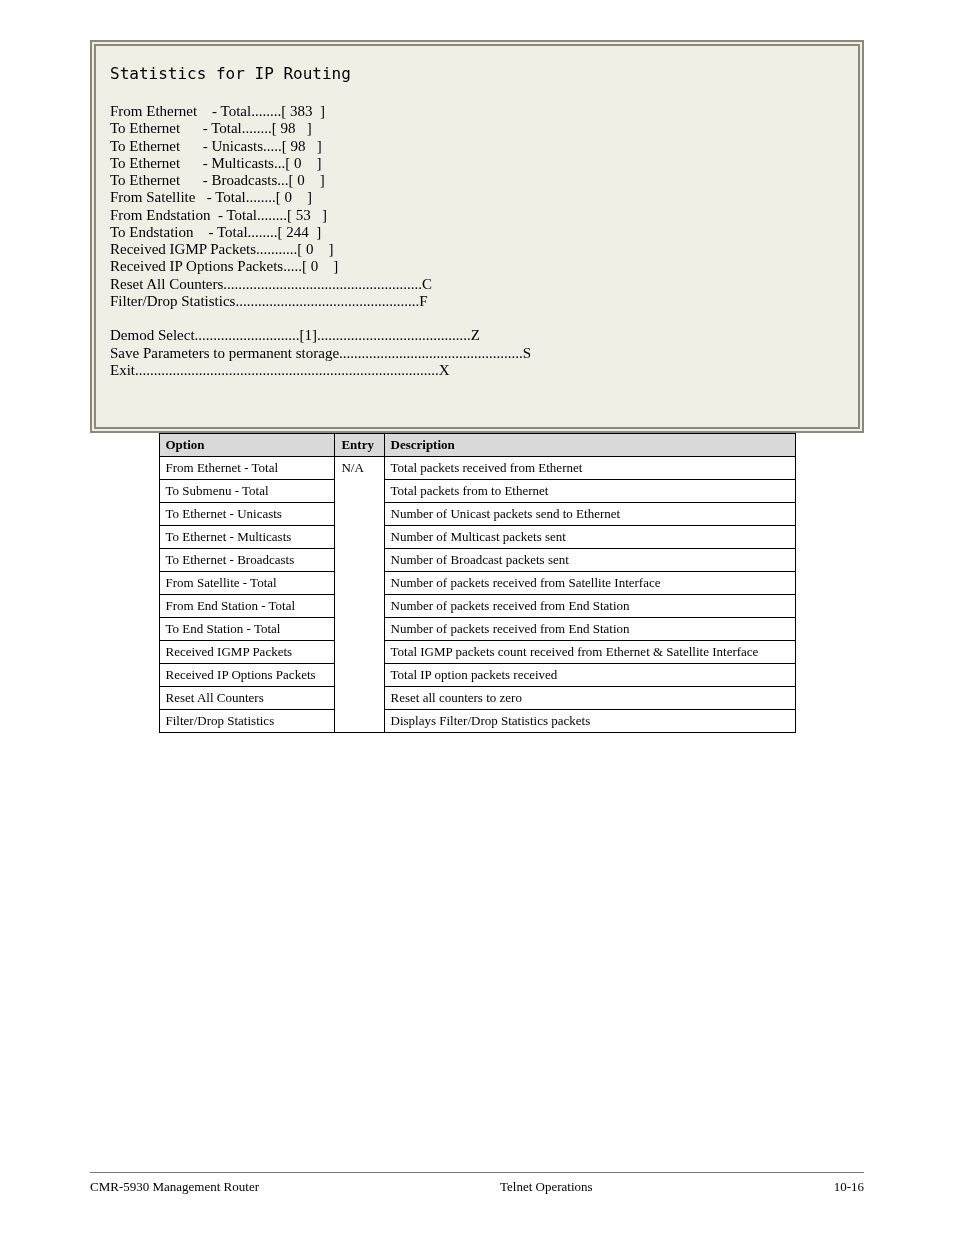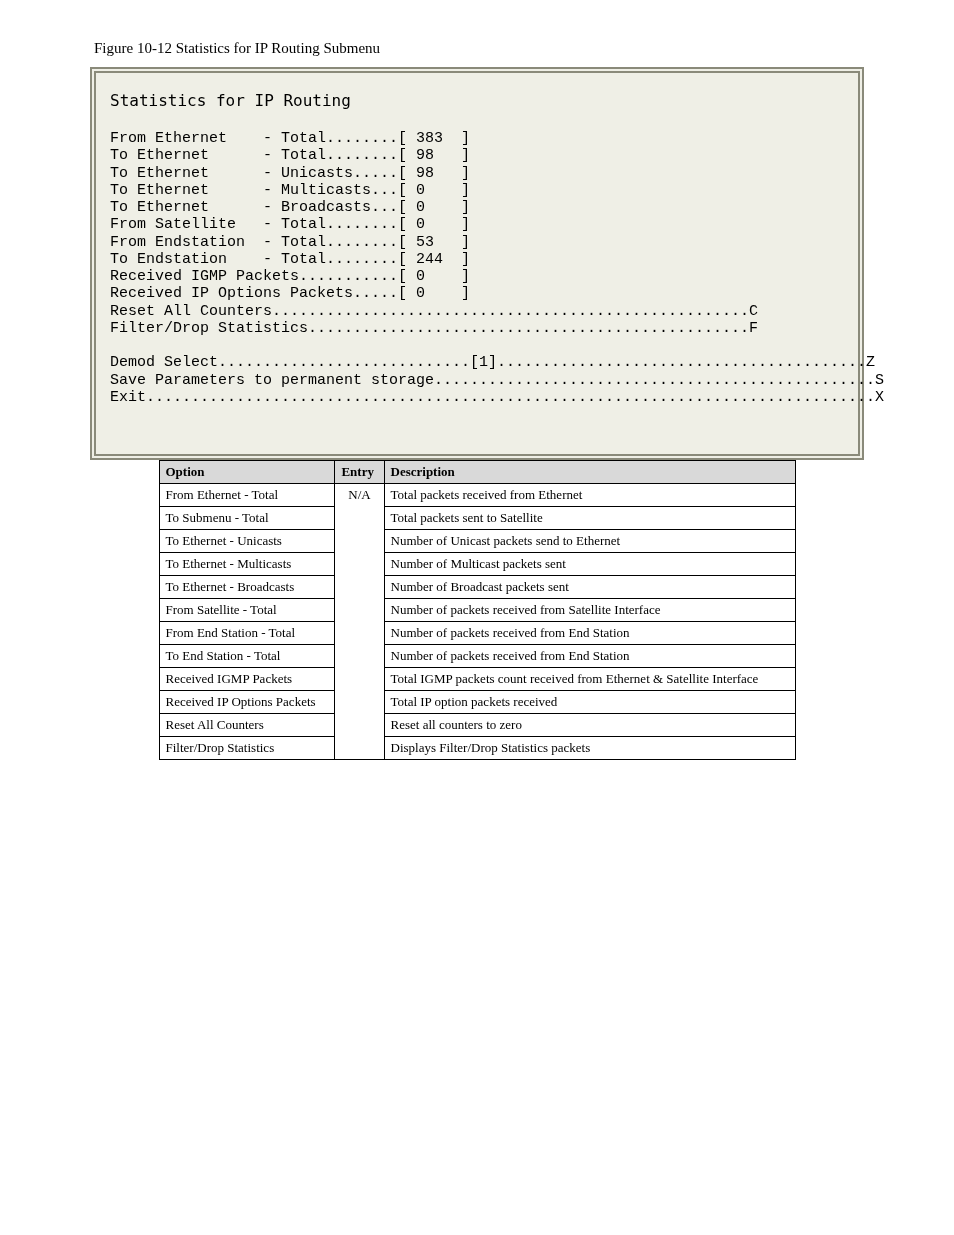--- a/index.html
+++ b/index.html
@@ -1,34 +1,33 @@
 <!DOCTYPE html>
 <html><head>
 <meta charset="utf-8">
 <style>
   html,body{margin:0;padding:0;background:#fff;font-family:"Times New Roman",serif;color:#000}
   .page{width:954px;height:1235px;position:relative;padding:40px 90px 0 90px;box-sizing:border-box}
   .caption{font-size:15px;margin:0 0 10px 4px}
   .win{border:6px double #8a8a7a;background:#efefe6;padding:18px 14px 48px 14px;box-sizing:border-box;min-height:340px}
   .win-title{text-align:left;font-family:Consolas,Menlo,monospace;font-size:16px;margin-bottom:20px}
-  .term{font-family:Liberation Mono, monospace;font-size:15px;line-height:1.15;white-space:pre}
+  .term{font-family:Liberation Serif, serif;font-size:15px;line-height:1.15;white-space:pre}
   .table-caption{font-size:15px;margin:54px 0 8px 4px}
   table{border-collapse:collapse;width:637px;margin:0 auto;font-size:13px}
   th,td{border:1px solid #000;padding:3px 6px;text-align:left;vertical-align:top}
   th{background:#d9d9d9;font-weight:bold}
   .hr{border:none;border-top:1px solid #777;margin:0}
   .footer{position:absolute;left:90px;right:90px;bottom:40px}
   .foot-row{display:flex;justify-content:space-between;font-size:13px;margin-top:6px}
 </style>
 </head>
 <body>
 
 <div class="page">
 
-  <div class="caption">Figure 10-12  Statistics for IP Routing Submenu</div>
 
   <div class="win">
     <div class="win-title">Statistics for IP Routing</div>
     <div class="term" id="term">From Ethernet    - Total........[ 383  ]
 To Ethernet      - Total........[ 98   ]
 To Ethernet      - Unicasts.....[ 98   ]
 To Ethernet      - Multicasts...[ 0    ]
 To Ethernet      - Broadcasts...[ 0    ]
 From Satellite   - Total........[ 0    ]
 From Endstation  - Total........[ 53   ]
@@ -48,26 +47,26 @@
     <thead>
       <tr>
         <th>Option</th>
         <th>Entry</th>
         <th>Description</th>
       </tr>
     </thead>
     <tbody id="tbody">
         <tr>
           <td>From Ethernet - Total</td>
-          <td rowspan="12" style="text-align: center; vertical-align: top;">N/A</td>
+          <td rowspan="12" style="text-align: left; vertical-align: top;">N/A</td>
           <td>Total packets received from Ethernet</td>
         </tr>
         <tr>
           <td>To Submenu - Total</td>
-          <td>Total packets sent to Satellite</td>
+          <td>Total packets from to Ethernet</td>
         </tr>
         <tr>
           <td>To Ethernet - Unicasts</td>
           <td>Number of Unicast packets send to Ethernet</td>
         </tr>
         <tr>
           <td>To Ethernet - Multicasts</td>
           <td>Number of Multicast packets sent</td>
         </tr>
         <tr>
@@ -98,14 +97,22 @@
           <td>Reset All Counters</td>
           <td>Reset all counters to zero</td>
         </tr>
         <tr>
           <td>Filter/Drop Statistics</td>
           <td>Displays Filter/Drop Statistics packets</td>
         </tr>
       </tbody>
   </table>
 
+  <div class="footer">
+    <hr class="hr">
+    <div class="foot-row">
+      <span>CMR-5930 Management Router</span>
+      <span>Telnet Operations</span>
+      <span>10-16</span>
+    </div>
+  </div>
 
 </div>
 
 </body></html>

